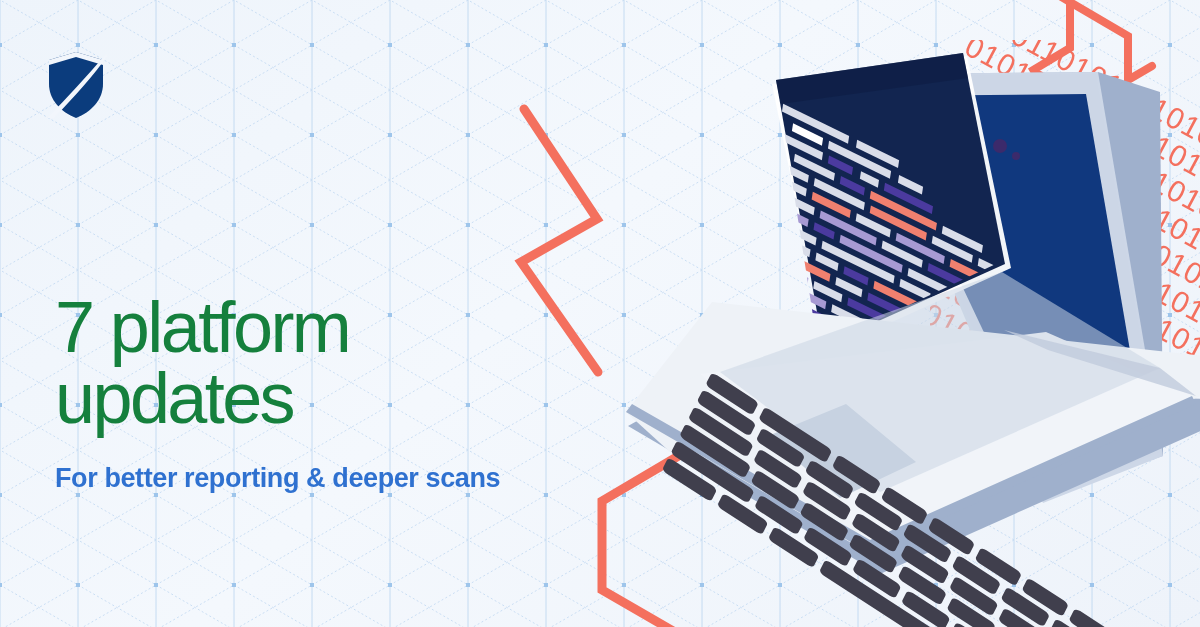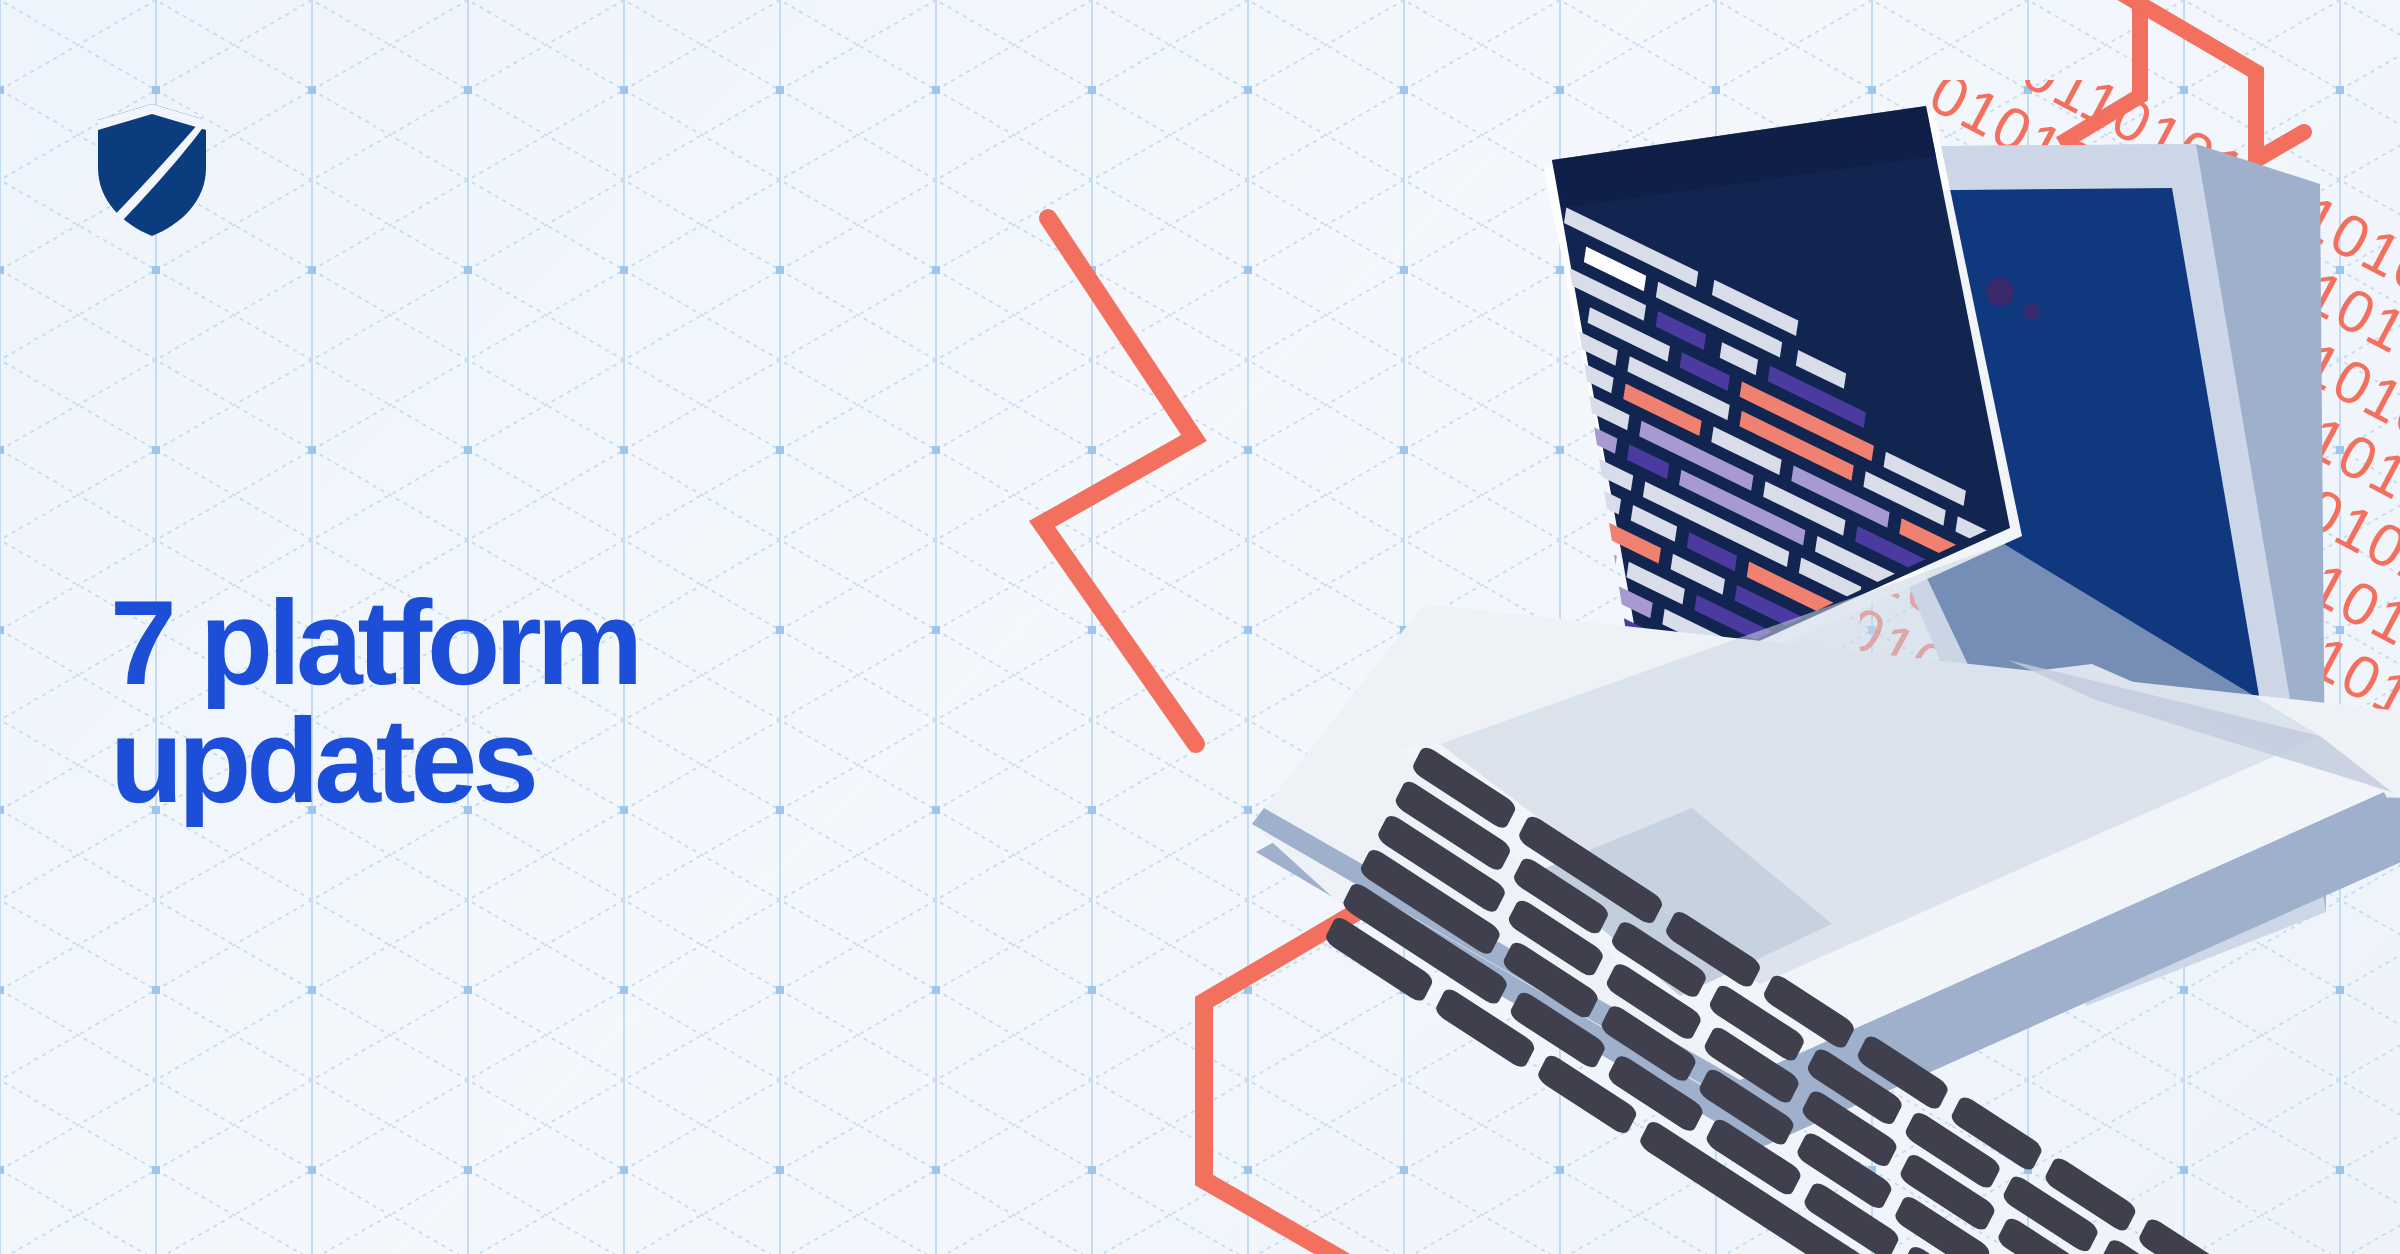--- a/index.html
+++ b/index.html
@@ -18,23 +18,23 @@
   .bg-wash{
     position:absolute;inset:0;
     background:linear-gradient(135deg,#eef4fb 0%,#f4f8fd 45%,#eef3fa 100%);
   }
   
   .logo{position:absolute;left:45px;top:48px;width:62px;height:72px;}
   
   .copy{position:absolute;left:55px;top:292px;width:620px;}
   .headline{
     margin:0;
-    font-size:60px;line-height:0.99;
-    font-weight:700;letter-spacing:-2.6px;
-    color:#1d4ed8;
+    font-size:72px;line-height:0.99;
+    font-weight:400;letter-spacing:-2.6px;
+    color:#15803d;
     white-space:pre-line;
   }
   .subhead{
     margin:28px 0 0 0;
     font-size:27px;line-height:1.15;
     font-weight:700;letter-spacing:-0.4px;
     color:#2f71d0;
   }
   
   .art{position:absolute;left:0;top:0;width:1200px;height:627px;pointer-events:none;}
@@ -336,15 +336,16 @@
 
   <svg class="logo" viewBox="0 0 62 72" xmlns="http://www.w3.org/2000/svg">
     <path d="M4,12 L31,4 L58,12 L58,36 C58,52 46,64 31,70 C16,64 4,52 4,36 Z" fill="#0b3c7d"></path>
     <path d="M4,12 L31,4 L58,12 L58,17 L31,9 L4,17 Z" fill="#f2f6fc"></path>
     <path d="M61,6 C42,28 22,50 2,70 L9,70 C30,48 50,26 62,8 Z" fill="#f2f6fc"></path>
   </svg>
 
   <div class="copy">
     <h1 class="headline">7 platform
 updates</h1>
+    <p class="subhead">For better reporting &amp; deeper scans</p>
   </div>
 
 </div>
 
 </body></html>

